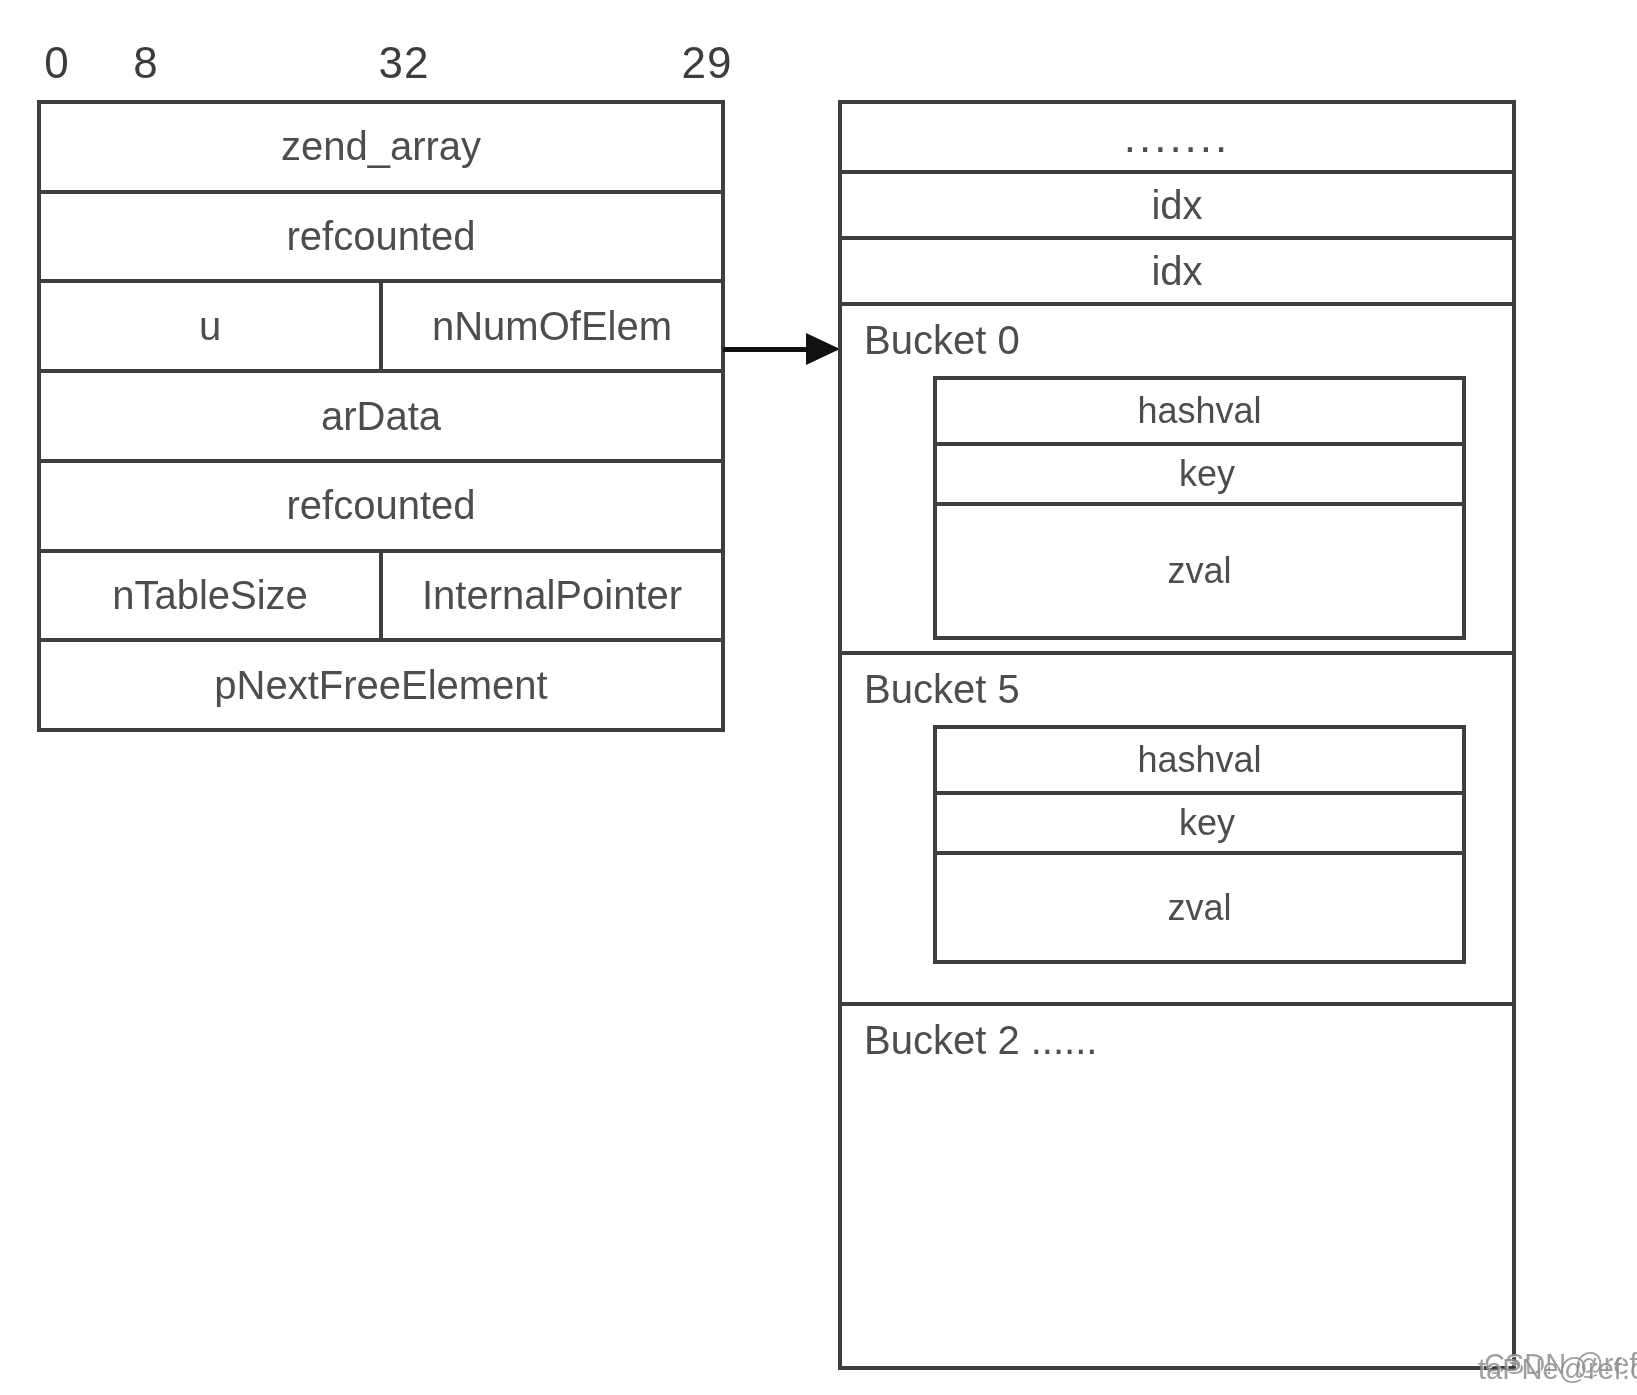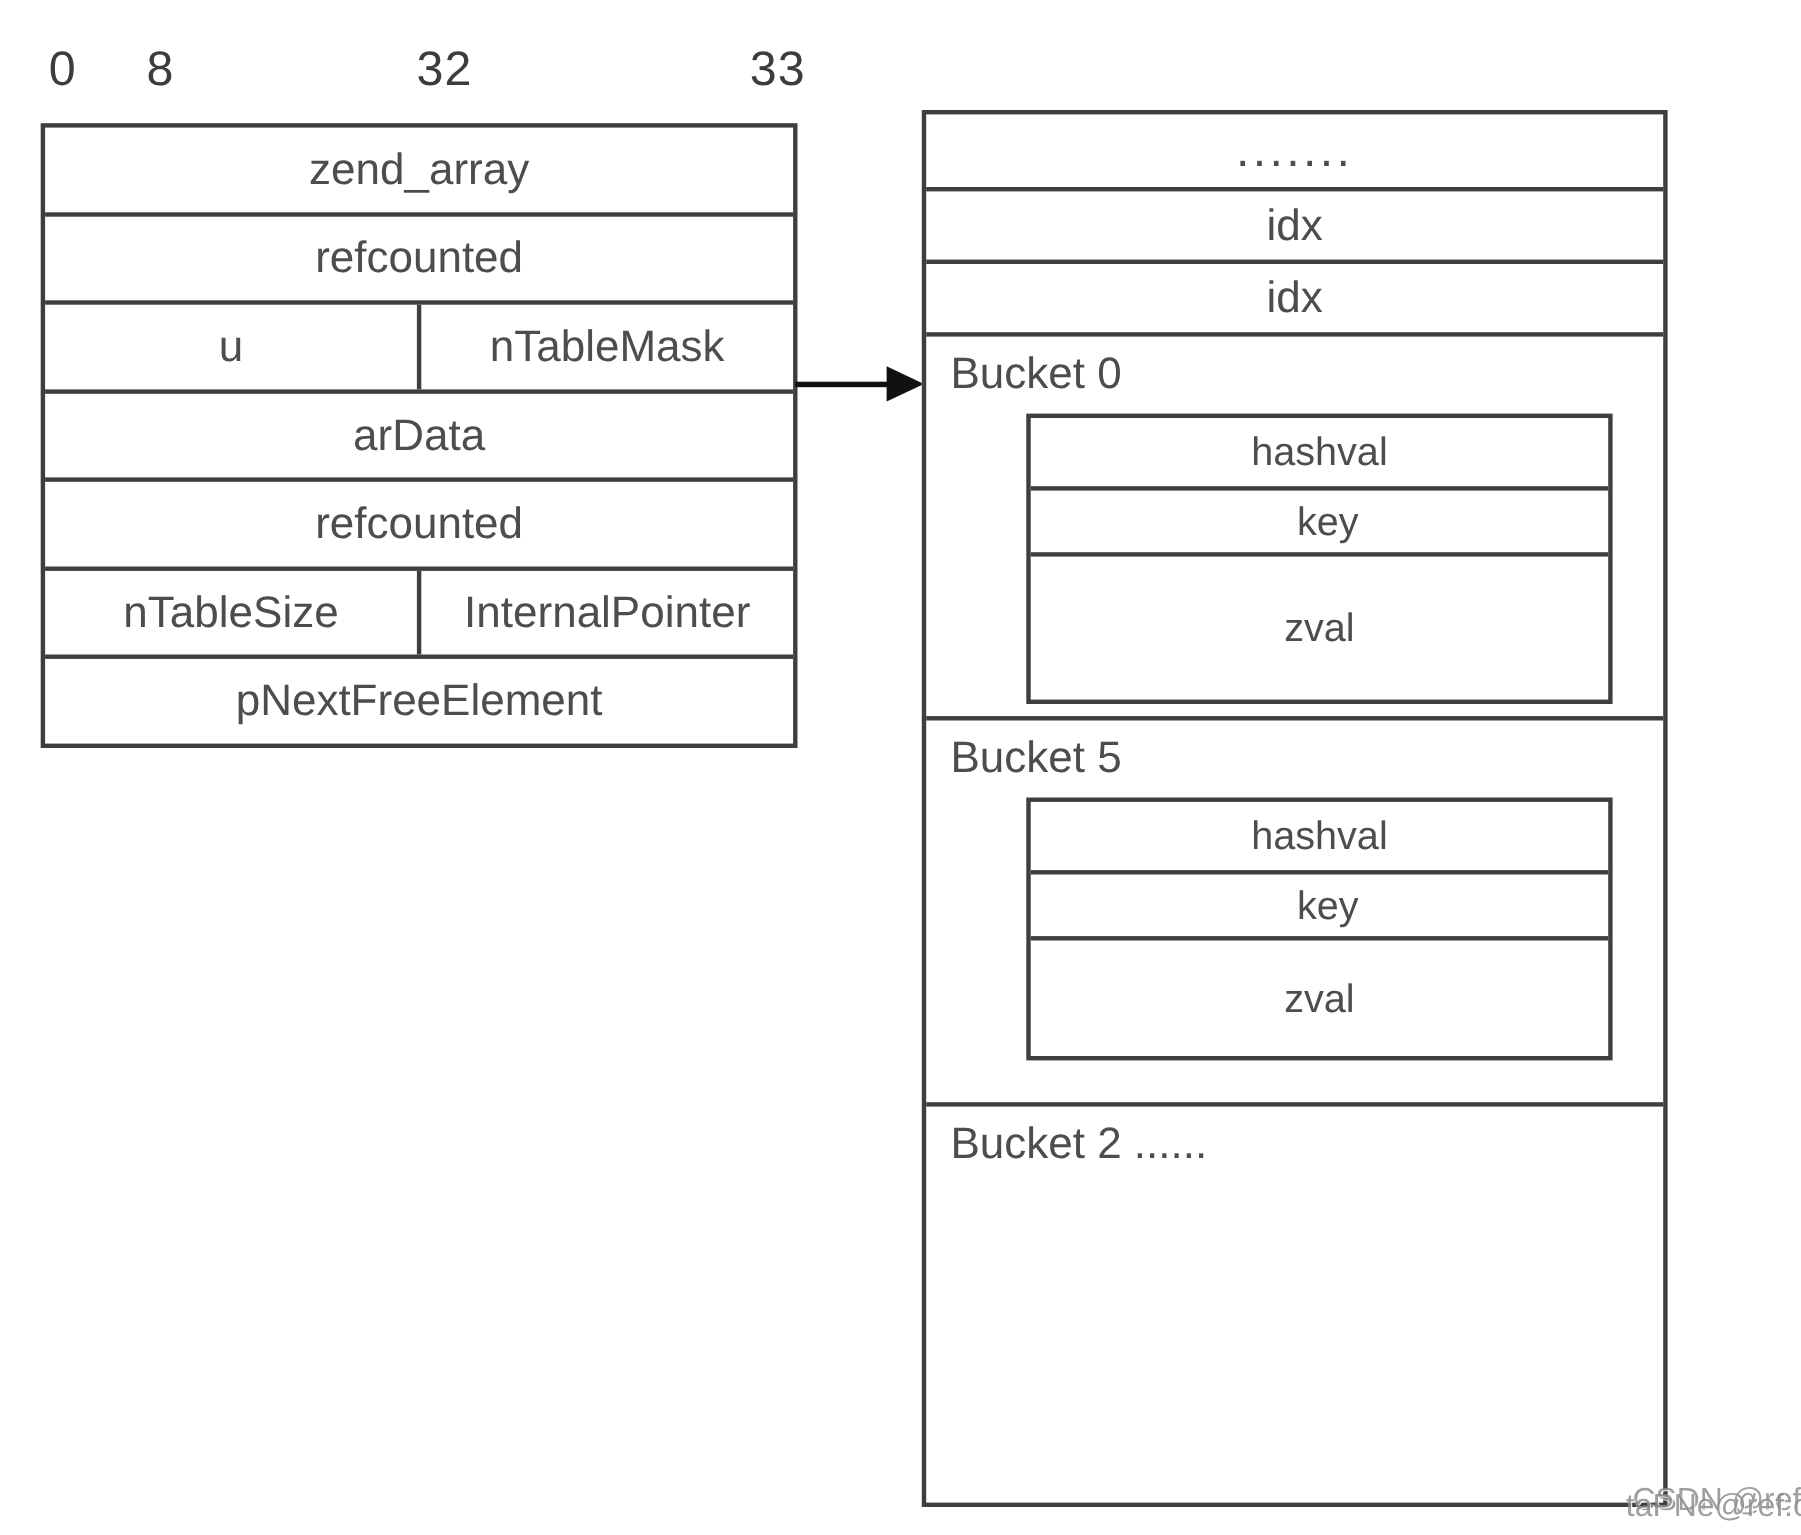--- a/index.html
+++ b/index.html
@@ -10,21 +10,21 @@
   *{margin:0;padding:0;box-sizing:border-box;}
   html,body{width:1637px;height:1395px;background:var(--bg);overflow:hidden;
     font-family:"Liberation Sans","DejaVu Sans",sans-serif;color:var(--tc);}
   .canvas{position:absolute;left:0;top:0;width:1637px;height:1395px;background:var(--bg);}
 
   
   .bitlabel{position:absolute;top:38px;font-size:44px;font-weight:400;color:#3c3c3c;
     transform:translateX(-50%);letter-spacing:1px;}
 
   
-  .ltable{position:absolute;left:37px;top:112px;width:688px;height:568px;
+  .ltable{position:absolute;left:37px;top:100px;width:688px;height:632px;
     border:4px solid var(--bc);display:flex;flex-direction:column;background:#fff;}
   .lrow{flex:1;display:flex;border-top:4px solid var(--bc);}
   .lrow:first-child{border-top:none;}
   .cell{display:flex;align-items:center;justify-content:center;
     font-size:40px;color:var(--tc);white-space:nowrap;}
   .cell-full{flex:1;}
   .cell-left{width:342px;border-right:4px solid var(--bc);}
   .cell-right{flex:1;}
 
   
@@ -65,32 +65,32 @@
   .wm2{left:8px;top:9px;}
 </style>
 </head>
 <body>
 
 <div class="canvas">
 
   <span class="bitlabel" style="left:57px">0</span>
   <span class="bitlabel" style="left:146px">8</span>
   <span class="bitlabel" style="left:404px">32</span>
-  <span class="bitlabel" style="left:707px">33</span>
+  <span class="bitlabel" style="left:707px">29</span>
 
   <div class="ltable">
     <div class="lrow">
       <div class="cell cell-full">zend_array</div>
     </div>
     <div class="lrow">
       <div class="cell cell-full">refcounted</div>
     </div>
     <div class="lrow">
       <div class="cell cell-left">u</div>
-      <div class="cell cell-right">nTableMask</div>
+      <div class="cell cell-right">nNumOfElem</div>
     </div>
     <div class="lrow">
       <div class="cell cell-full">arData</div>
     </div>
     <div class="lrow">
       <div class="cell cell-right">refcounted</div>
     </div>
     <div class="lrow">
       <div class="cell cell-left">nTableSize</div>
       <div class="cell cell-right">InternalPointer</div>

